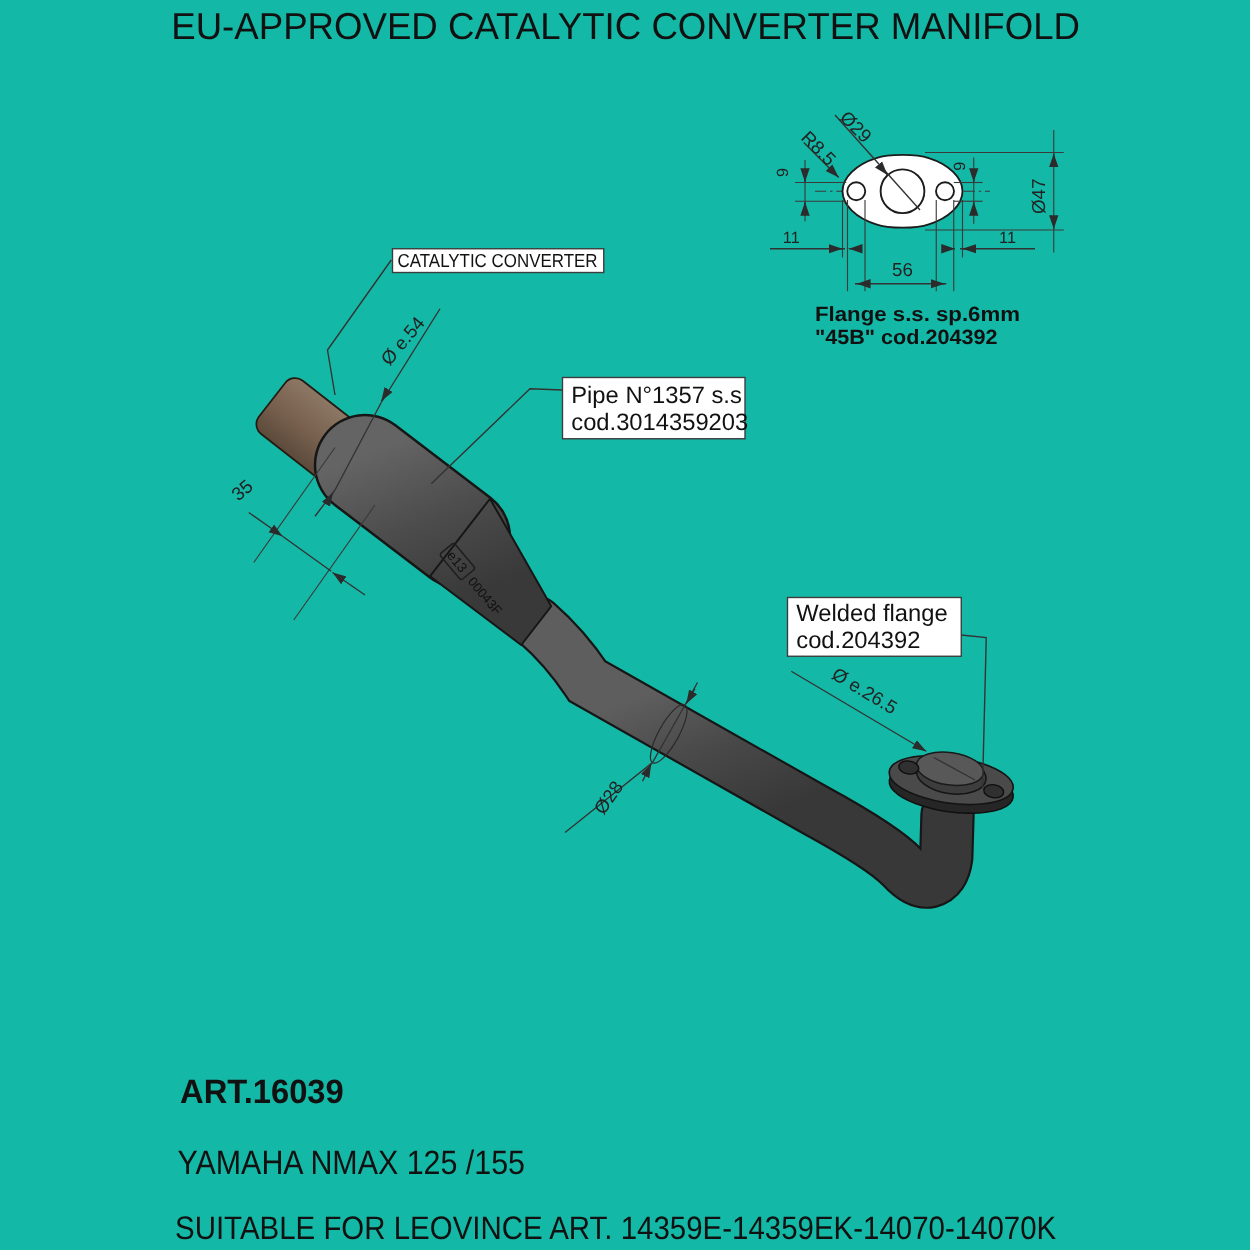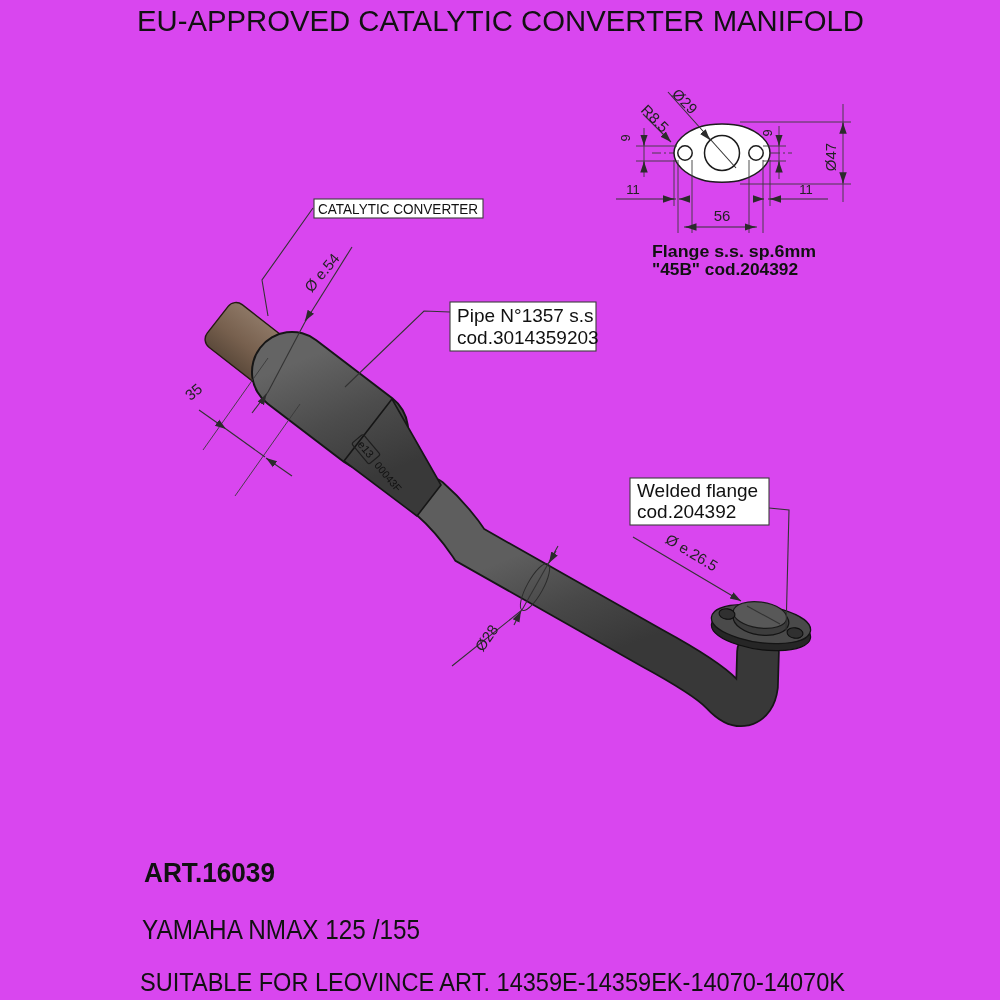--- a/index.html
+++ b/index.html
@@ -1,16 +1,16 @@
 <!DOCTYPE html>
 <html><head>
 <meta charset="utf-8">
 <style>
   html,body{margin:0;padding:0;background:#fff;}
-  .canvas{position:relative;width:1000px;height:1000px;background:#d946ef;overflow:hidden;}
+  .canvas{position:relative;width:1000px;height:1000px;background:#14b8a6;overflow:hidden;}
   svg{display:block;}
   text{font-family:"Liberation Sans", sans-serif;fill:#111;}
   .dimline{stroke:#333;stroke-width:1.1;fill:none;}
   .extline{stroke:#3a3a3a;stroke-width:0.9;fill:none;}
   .ctr{stroke:#3a3a3a;stroke-width:0.9;fill:none;stroke-dasharray:9 3 2 3;}
   .outline{stroke:#1c1c1c;stroke-width:1.5;fill:#fff;}
   .lblbox{stroke:#3c3c3c;stroke-width:1.1;fill:#fff;}
   .dimtxt{font-size:15px;fill:#222;}
   .smdim{font-size:13px;fill:#222;}
   .boxtxt{font-size:19px;fill:#111;}

